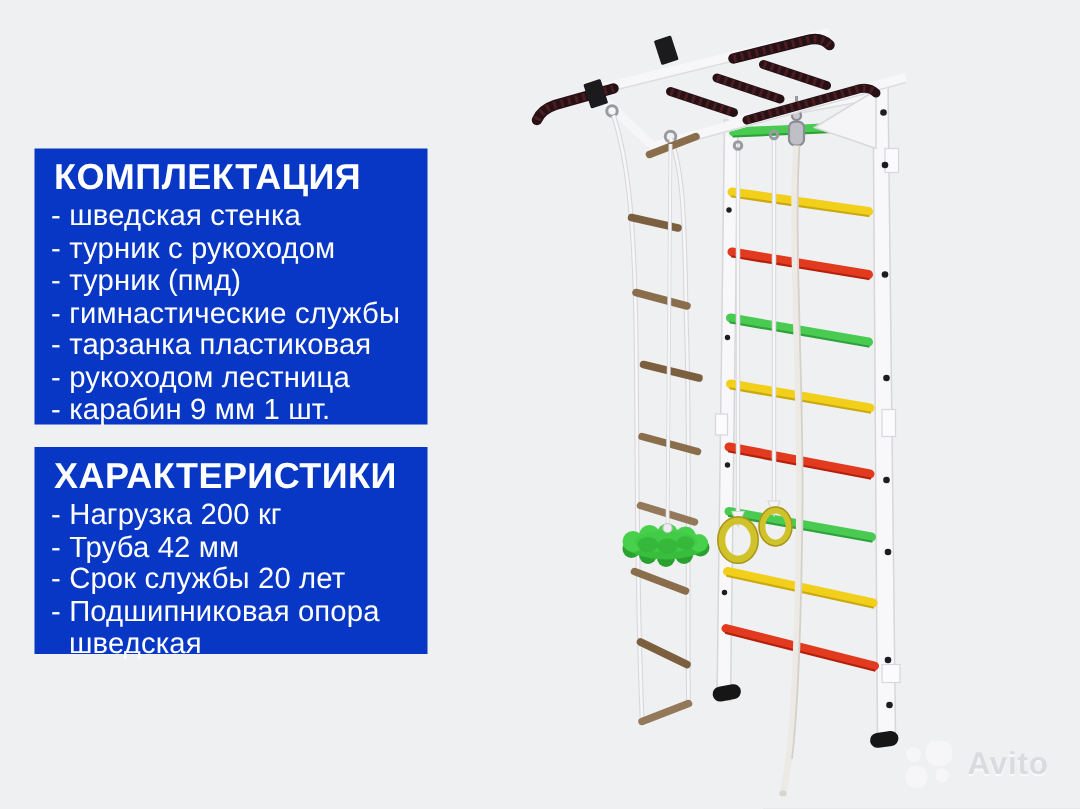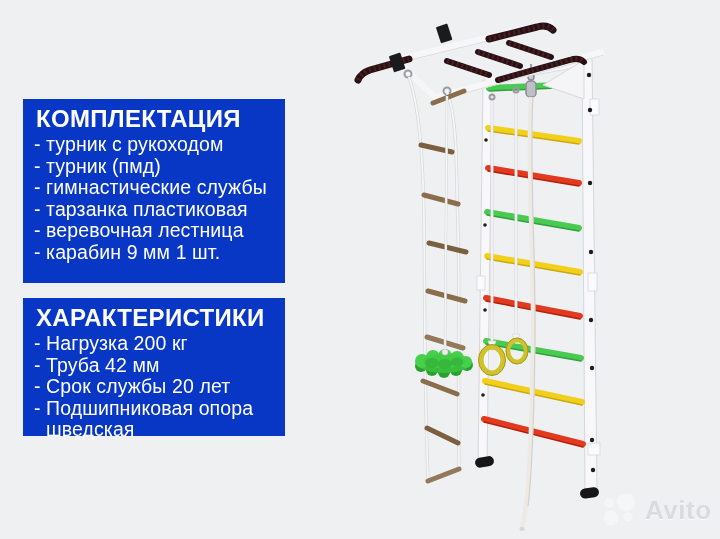--- a/index.html
+++ b/index.html
@@ -21,21 +21,21 @@
   }
   .info-box ul{
     margin:0;padding:0;list-style:none;
     font-size:19.5px;line-height:21.5px;font-weight:400;letter-spacing:.1px;
   }
   .info-box li{padding-left:12px;text-indent:-12px;}
   .watermark{
     position:absolute;left:599px;top:494px;display:flex;align-items:center;gap:2px;
   }
   .watermark .wm-text{
-    font-size:26px;font-weight:700;color:#dadbdf;letter-spacing:.5px;
+    font-size:21px;font-weight:700;color:#dadbdf;letter-spacing:.5px;
     text-shadow:0 1px 1px rgba(255,255,255,.8);
   }
 </style>
 </head>
 <body>
 
 <div class="canvas">
 
   <svg class="render" viewBox="0 0 720 539">
 
@@ -196,25 +196,26 @@
         <ellipse cx="445" cy="364" rx="7" ry="5"></ellipse>
         <ellipse cx="457" cy="362" rx="6" ry="4.5"></ellipse>
       </g>
       <circle cx="445" cy="352" r="3" fill="#ededef" stroke="#c9c9ce" stroke-width="0.8"></circle>
     </g>
   </svg>
 
   <section class="info-box box-komplekt">
     <h2>КОМПЛЕКТАЦИЯ</h2>
     <ul>
+        <li>- шведская стенка</li>
         <li>- турник с рукоходом</li>
         <li>- турник (пмд)</li>
         <li>- гимнастические службы</li>
         <li>- тарзанка пластиковая</li>
-        <li>- веревочная лестница</li>
+        <li>- рукоходом лестница</li>
         <li>- карабин 9 мм 1 шт.</li>
       </ul>
   </section>
 
   <section class="info-box box-harakter">
     <h2>ХАРАКТЕРИСТИКИ</h2>
     <ul>
         <li>- Нагрузка 200 кг</li>
         <li>- Труба 42 мм</li>
         <li>- Срок службы 20 лет</li>

